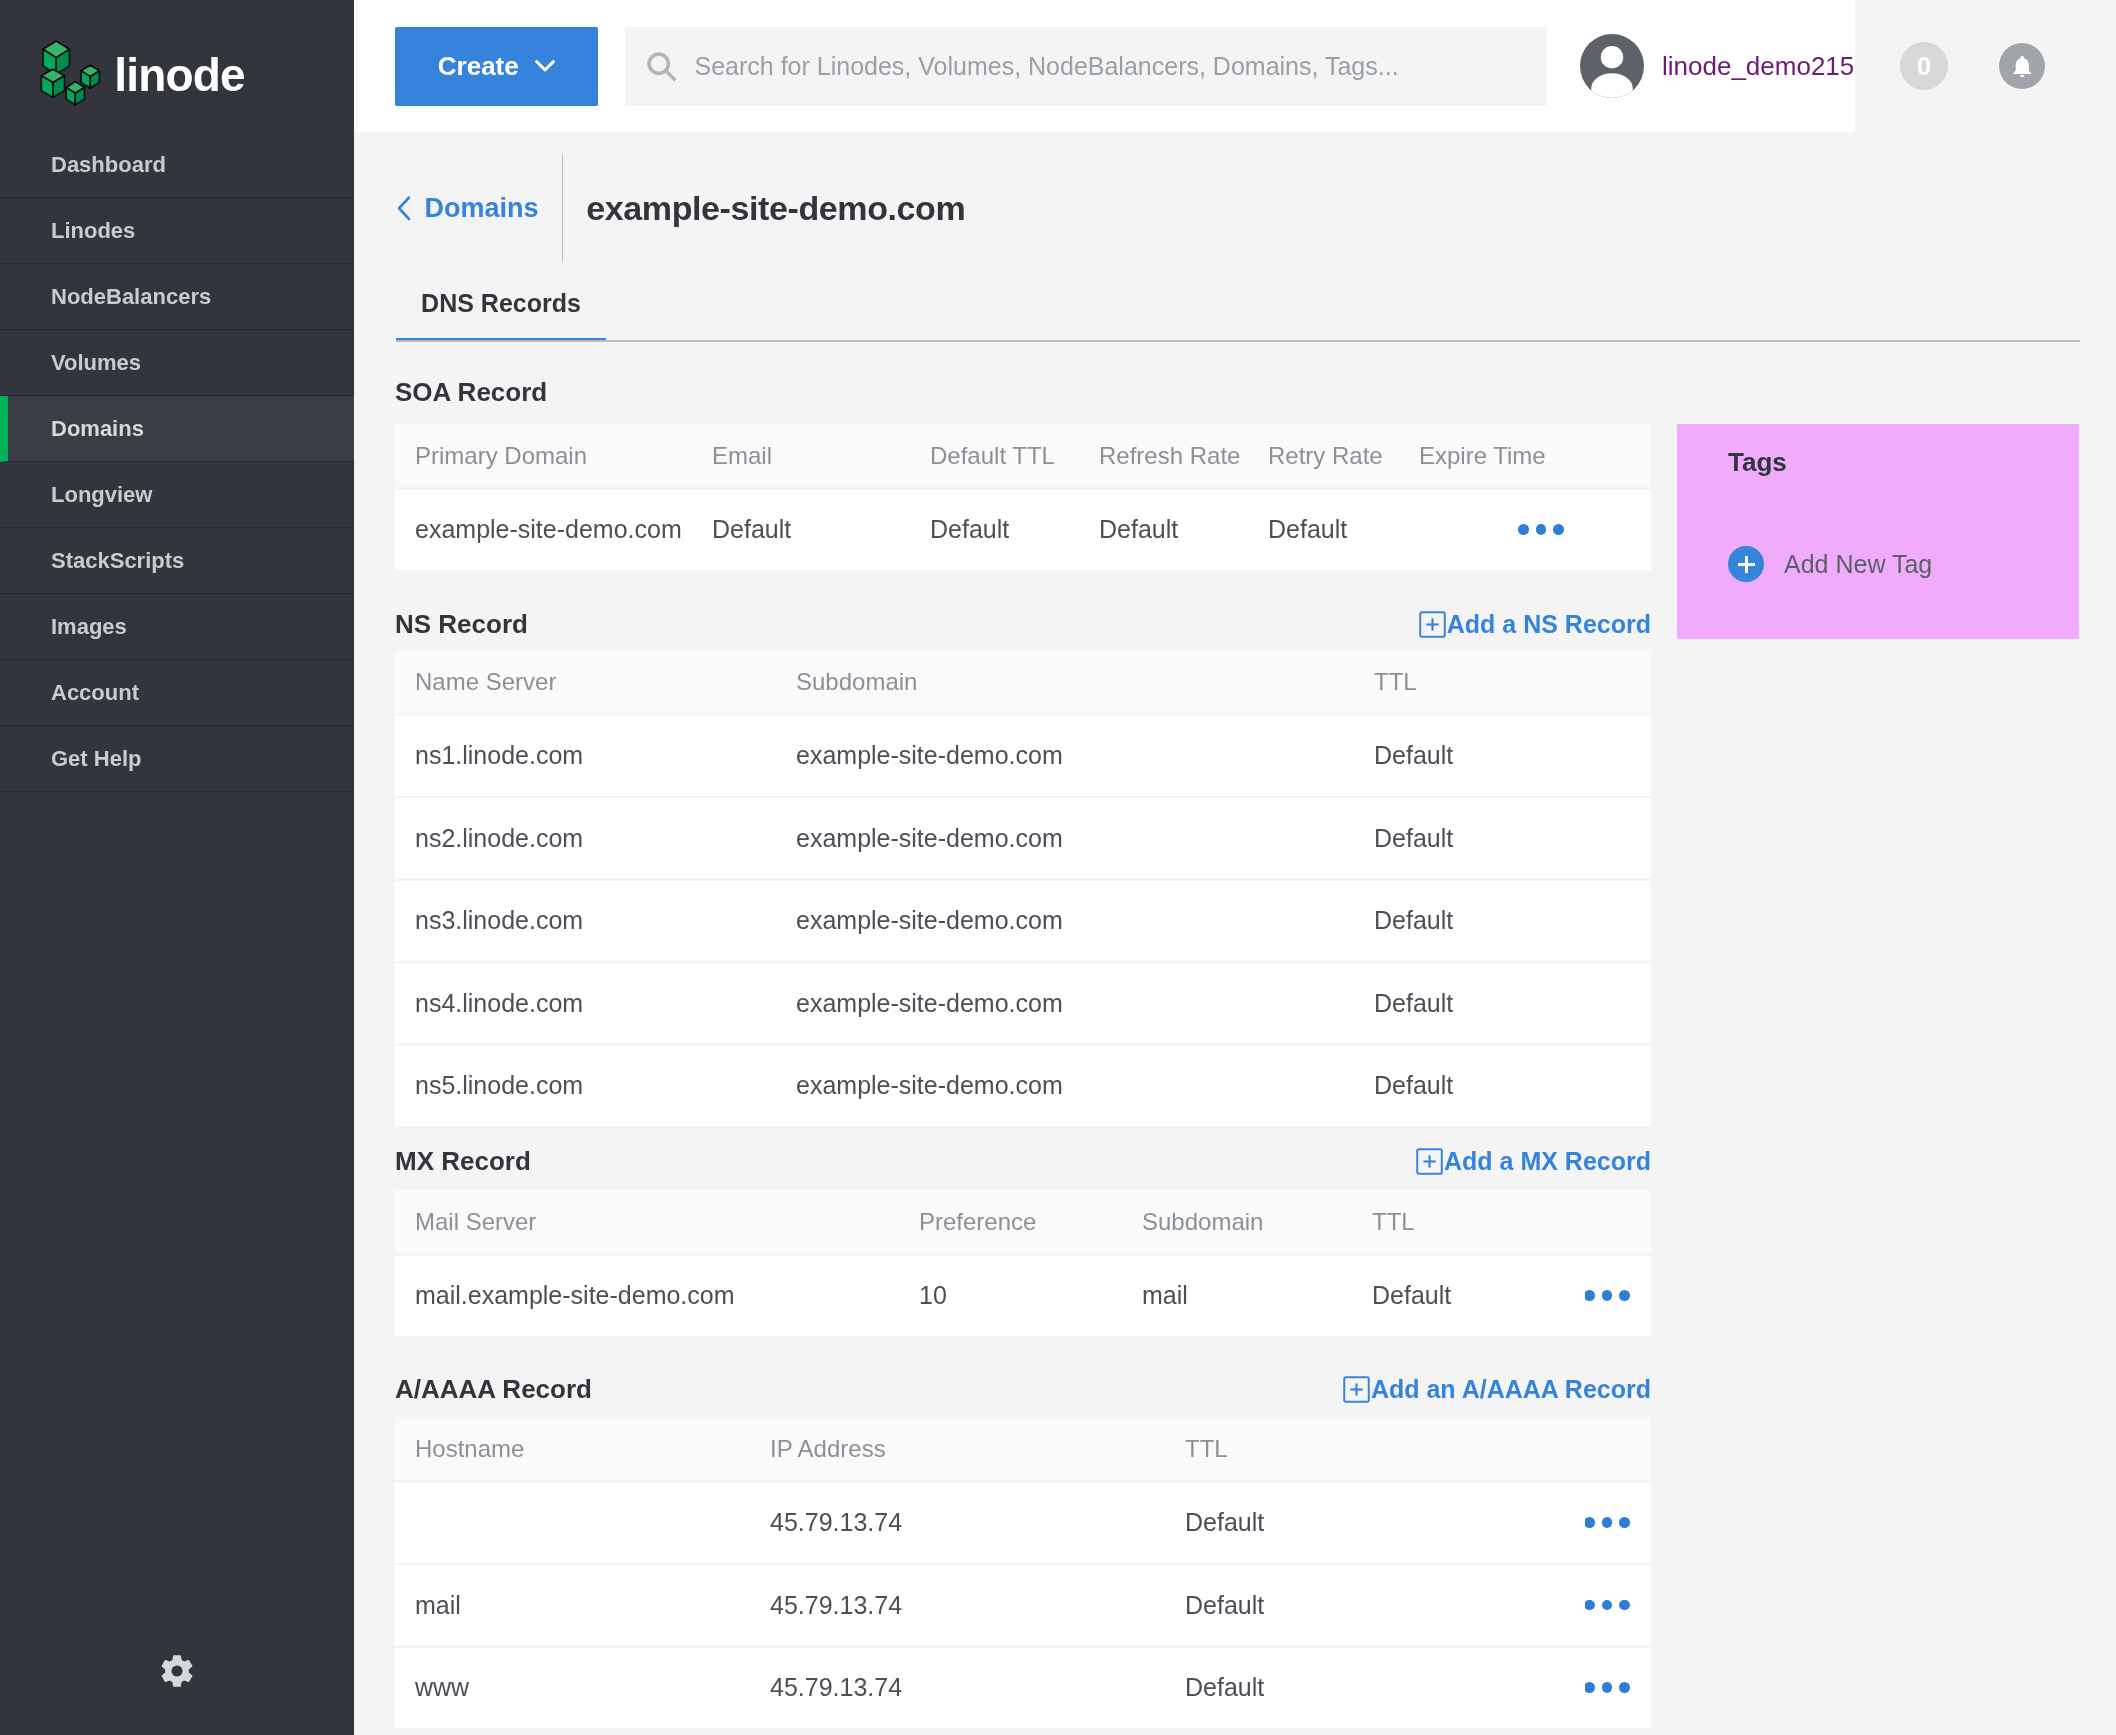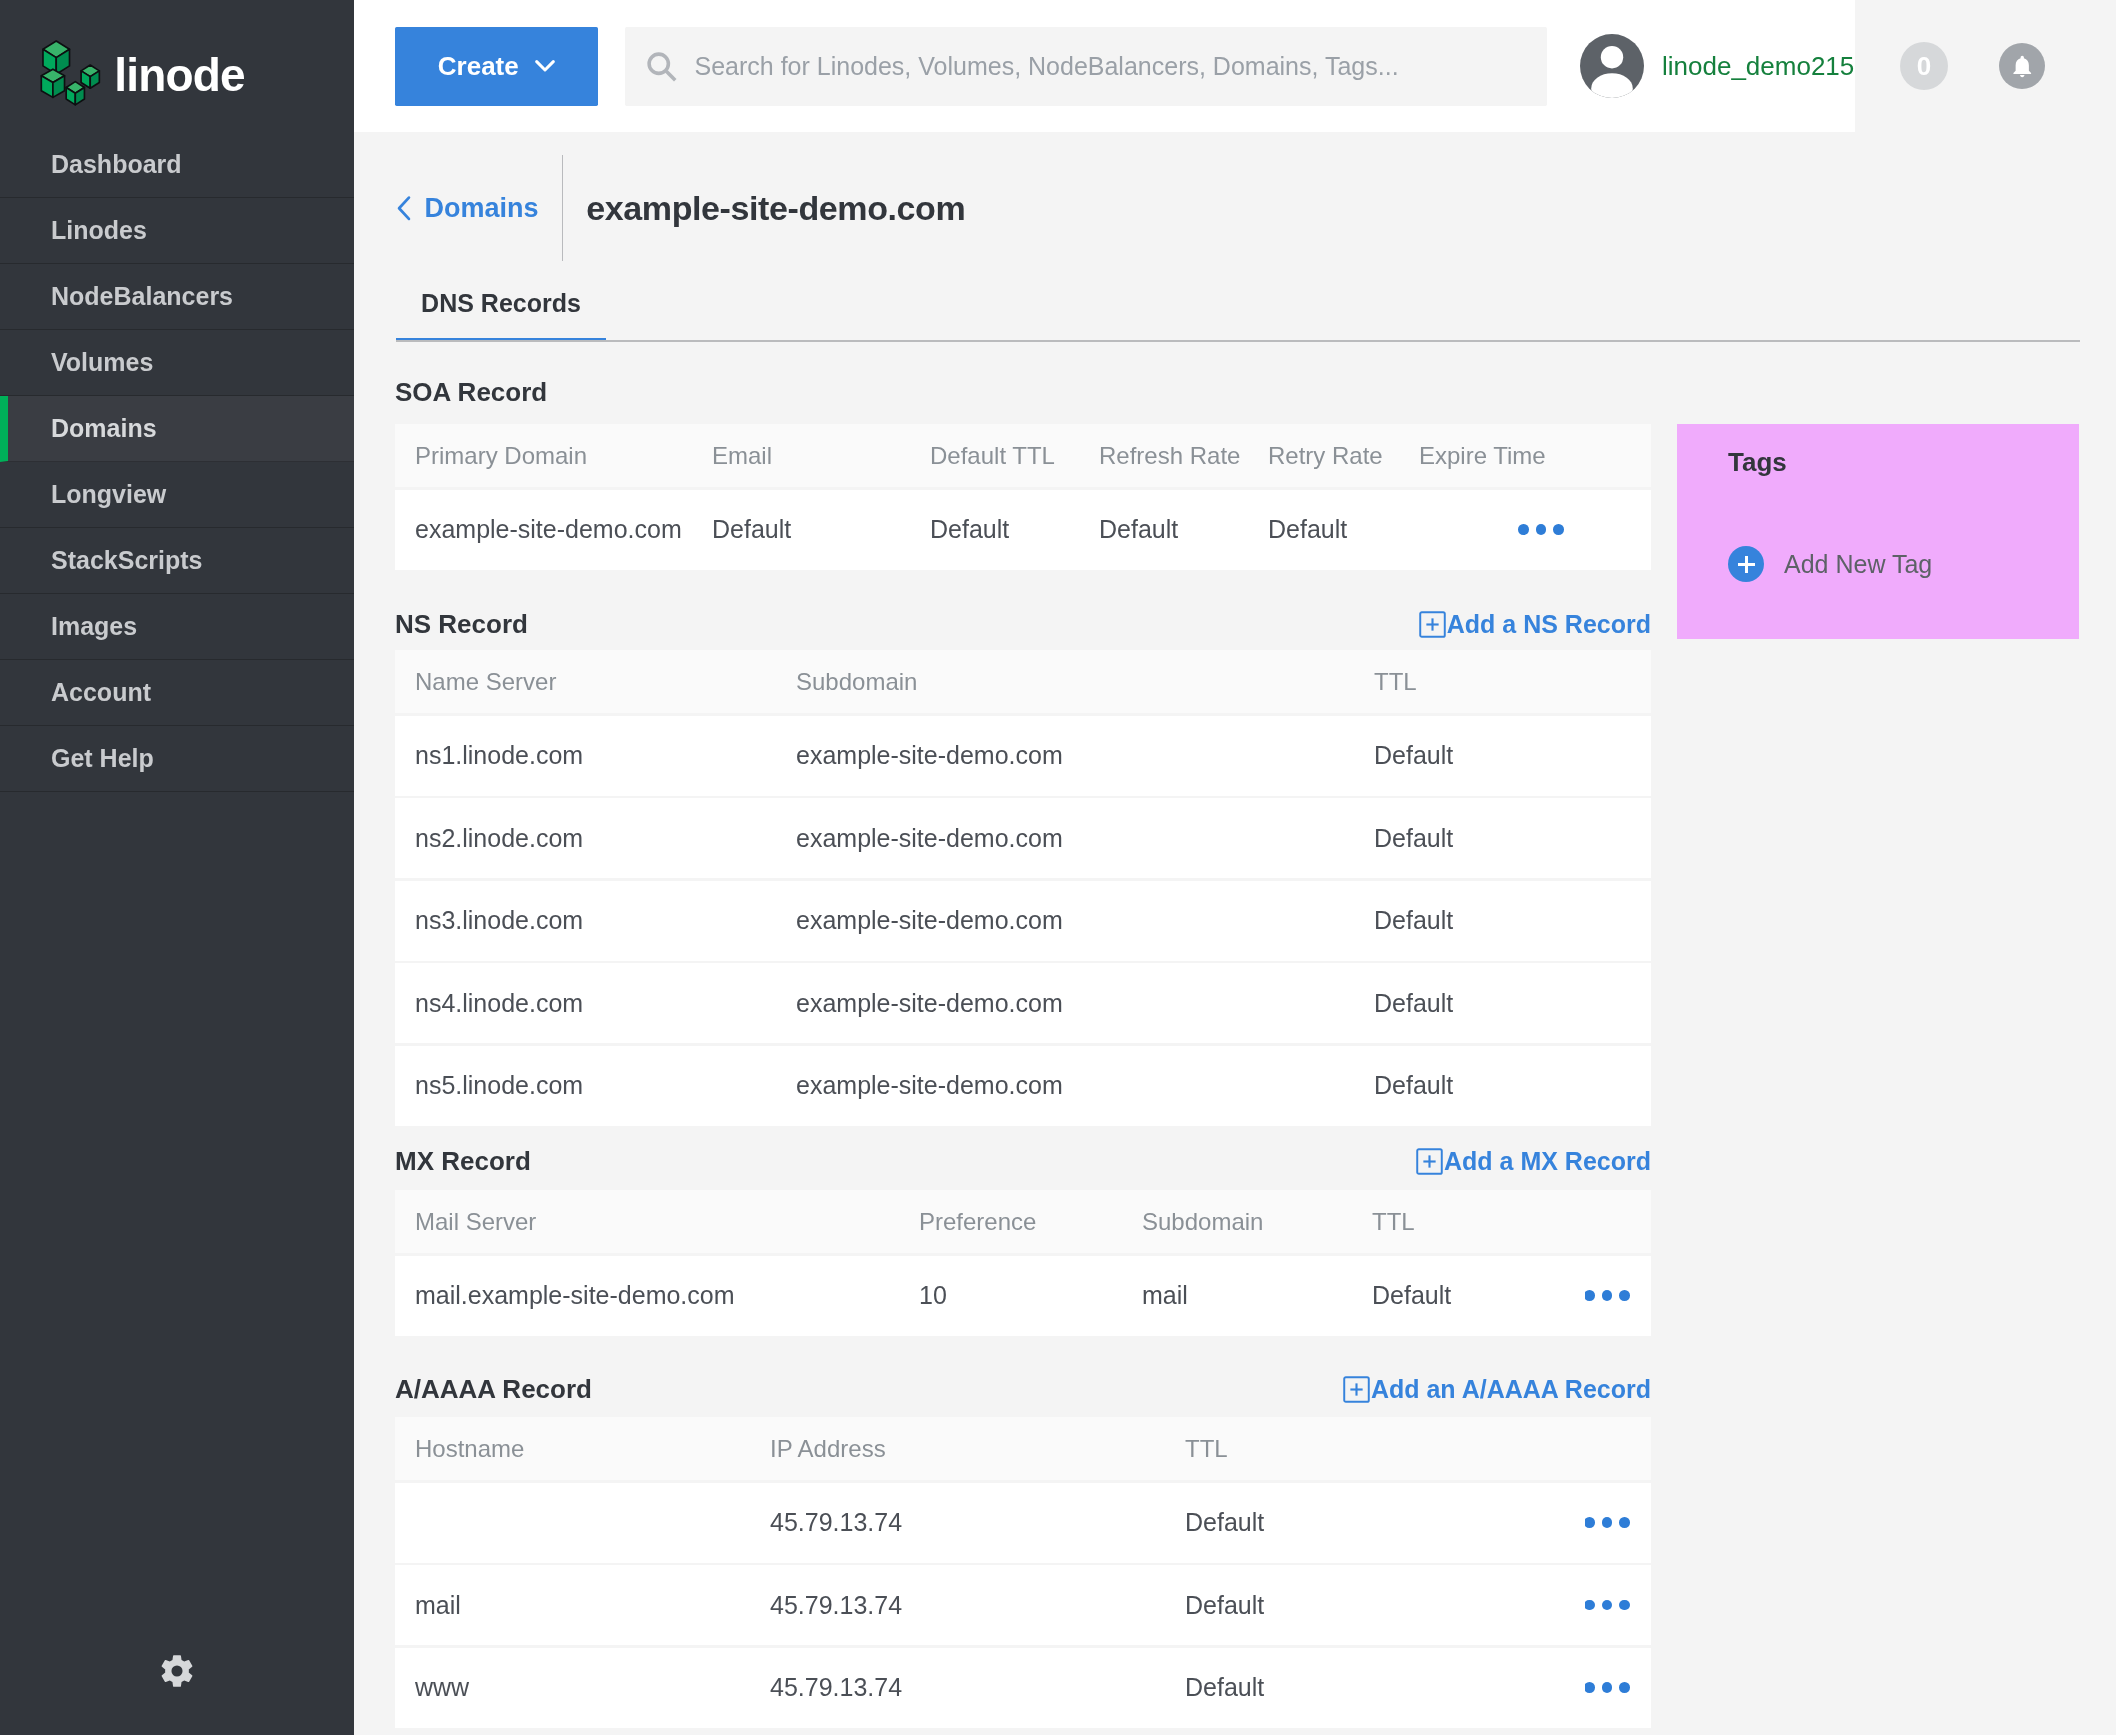--- a/index.html
+++ b/index.html
@@ -8,21 +8,21 @@
     font-family:"Liberation Sans","DejaVu Sans",sans-serif;
     background:#f4f4f4; color:#32363c; overflow:hidden; position:relative;
   }
   
   .sidebar { position:absolute; left:0; top:0; width:354px; height:1736px; background:#32363c; }
   .logo { display:flex; align-items:center; gap:13.2px; padding:25px 0 0 38px; height:132px; }
   .logo-text { color:#fff; font-size:46px; font-weight:700; letter-spacing:-0.8px; margin-top:-6.6px; }
   .nav { position:absolute; top:132px; left:0; width:354px; }
   .nav-item {
     height:66px; display:flex; align-items:center; padding-left:51px;
-    font-size:25px; font-weight:600; color:#c9cbce; cursor:pointer;
+    font-size:22px; font-weight:600; color:#c9cbce; cursor:pointer;
     border-bottom:0.8px solid rgba(0,0,0,0.22);
   }
   .nav-item.active {
     border-left:8.3px solid #00b159; padding-left:43px;
     background:rgba(255,255,255,0.04); color:#d7d9db;
   }
   .gear { position:absolute; left:158px; top:1652px; width:38px; height:38px; cursor:pointer; }
   .gear svg { width:38px; height:38px; fill:#d6d8da; }
   
   .topbar { position:absolute; left:354px; top:0; width:1501px; height:132px; background:#fff; }
@@ -37,21 +37,21 @@
     background:#f4f4f4; border-radius:1.7px; display:flex; align-items:center; padding:0 20px;
   }
   .search-box svg { width:33px; height:33px; stroke:#b2b5ba; fill:none; stroke-width:2.6; flex:0 0 auto; }
   .search-box input {
     border:none; outline:none; background:transparent; flex:1; margin-left:16.5px;
     font-size:25px; font-family:inherit; color:#32363c;
   }
   .search-box input::placeholder { color:#9aa0a7; }
   .avatar { position:absolute; left:1226px; top:34px; width:64px; height:64px; cursor:pointer; }
   .username { position:absolute; left:1308px; top:0; height:132px; display:flex; align-items:center;
-    font-size:26px; color:#15803d; cursor:pointer; }
+    font-size:26px; color:#701a75; cursor:pointer; }
   .count-badge {
     position:absolute; left:1546px; top:42px; width:48px; height:48px; border-radius:50%;
     background:#d6d8da; color:#fff; font-size:26px; font-weight:700;
     display:flex; align-items:center; justify-content:center; cursor:pointer;
   }
   .bell-btn {
     position:absolute; left:1645px; top:43px; width:46px; height:46px; border-radius:50%;
     background:#a1a5aa; display:flex; align-items:center; justify-content:center; cursor:pointer;
   }
   .bell-btn svg { width:26.5px; height:26.5px; fill:#fff; }

